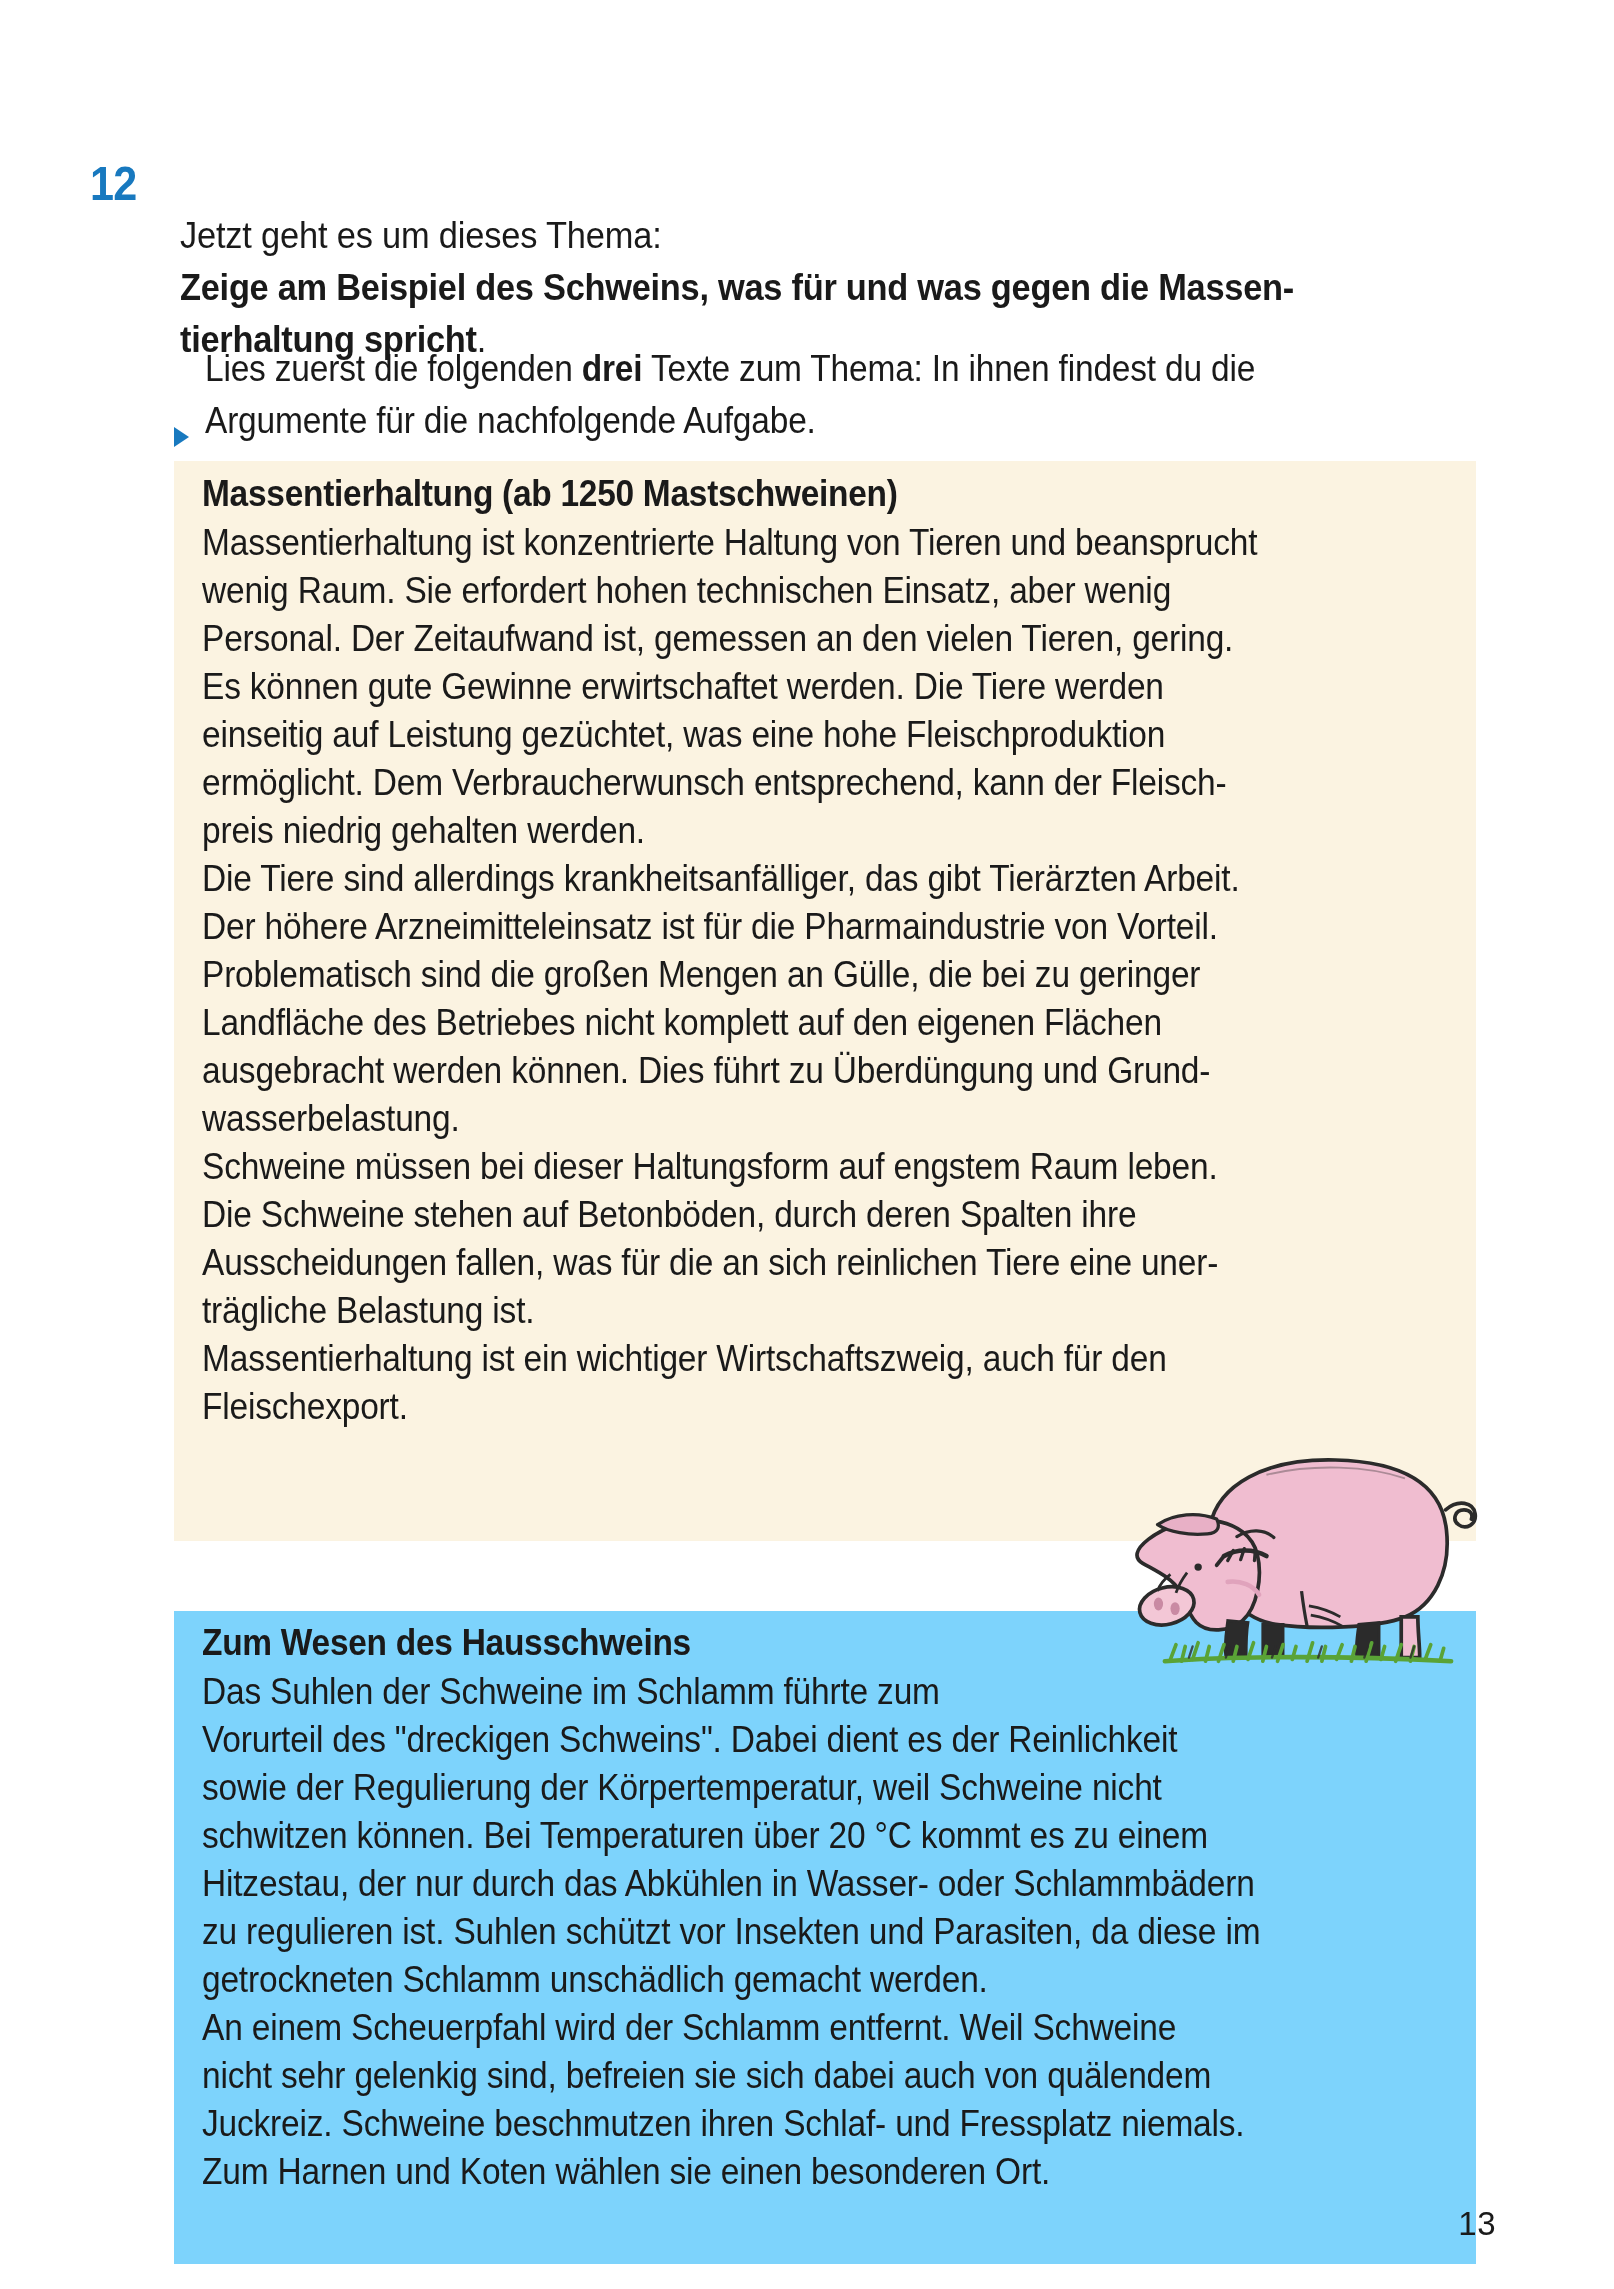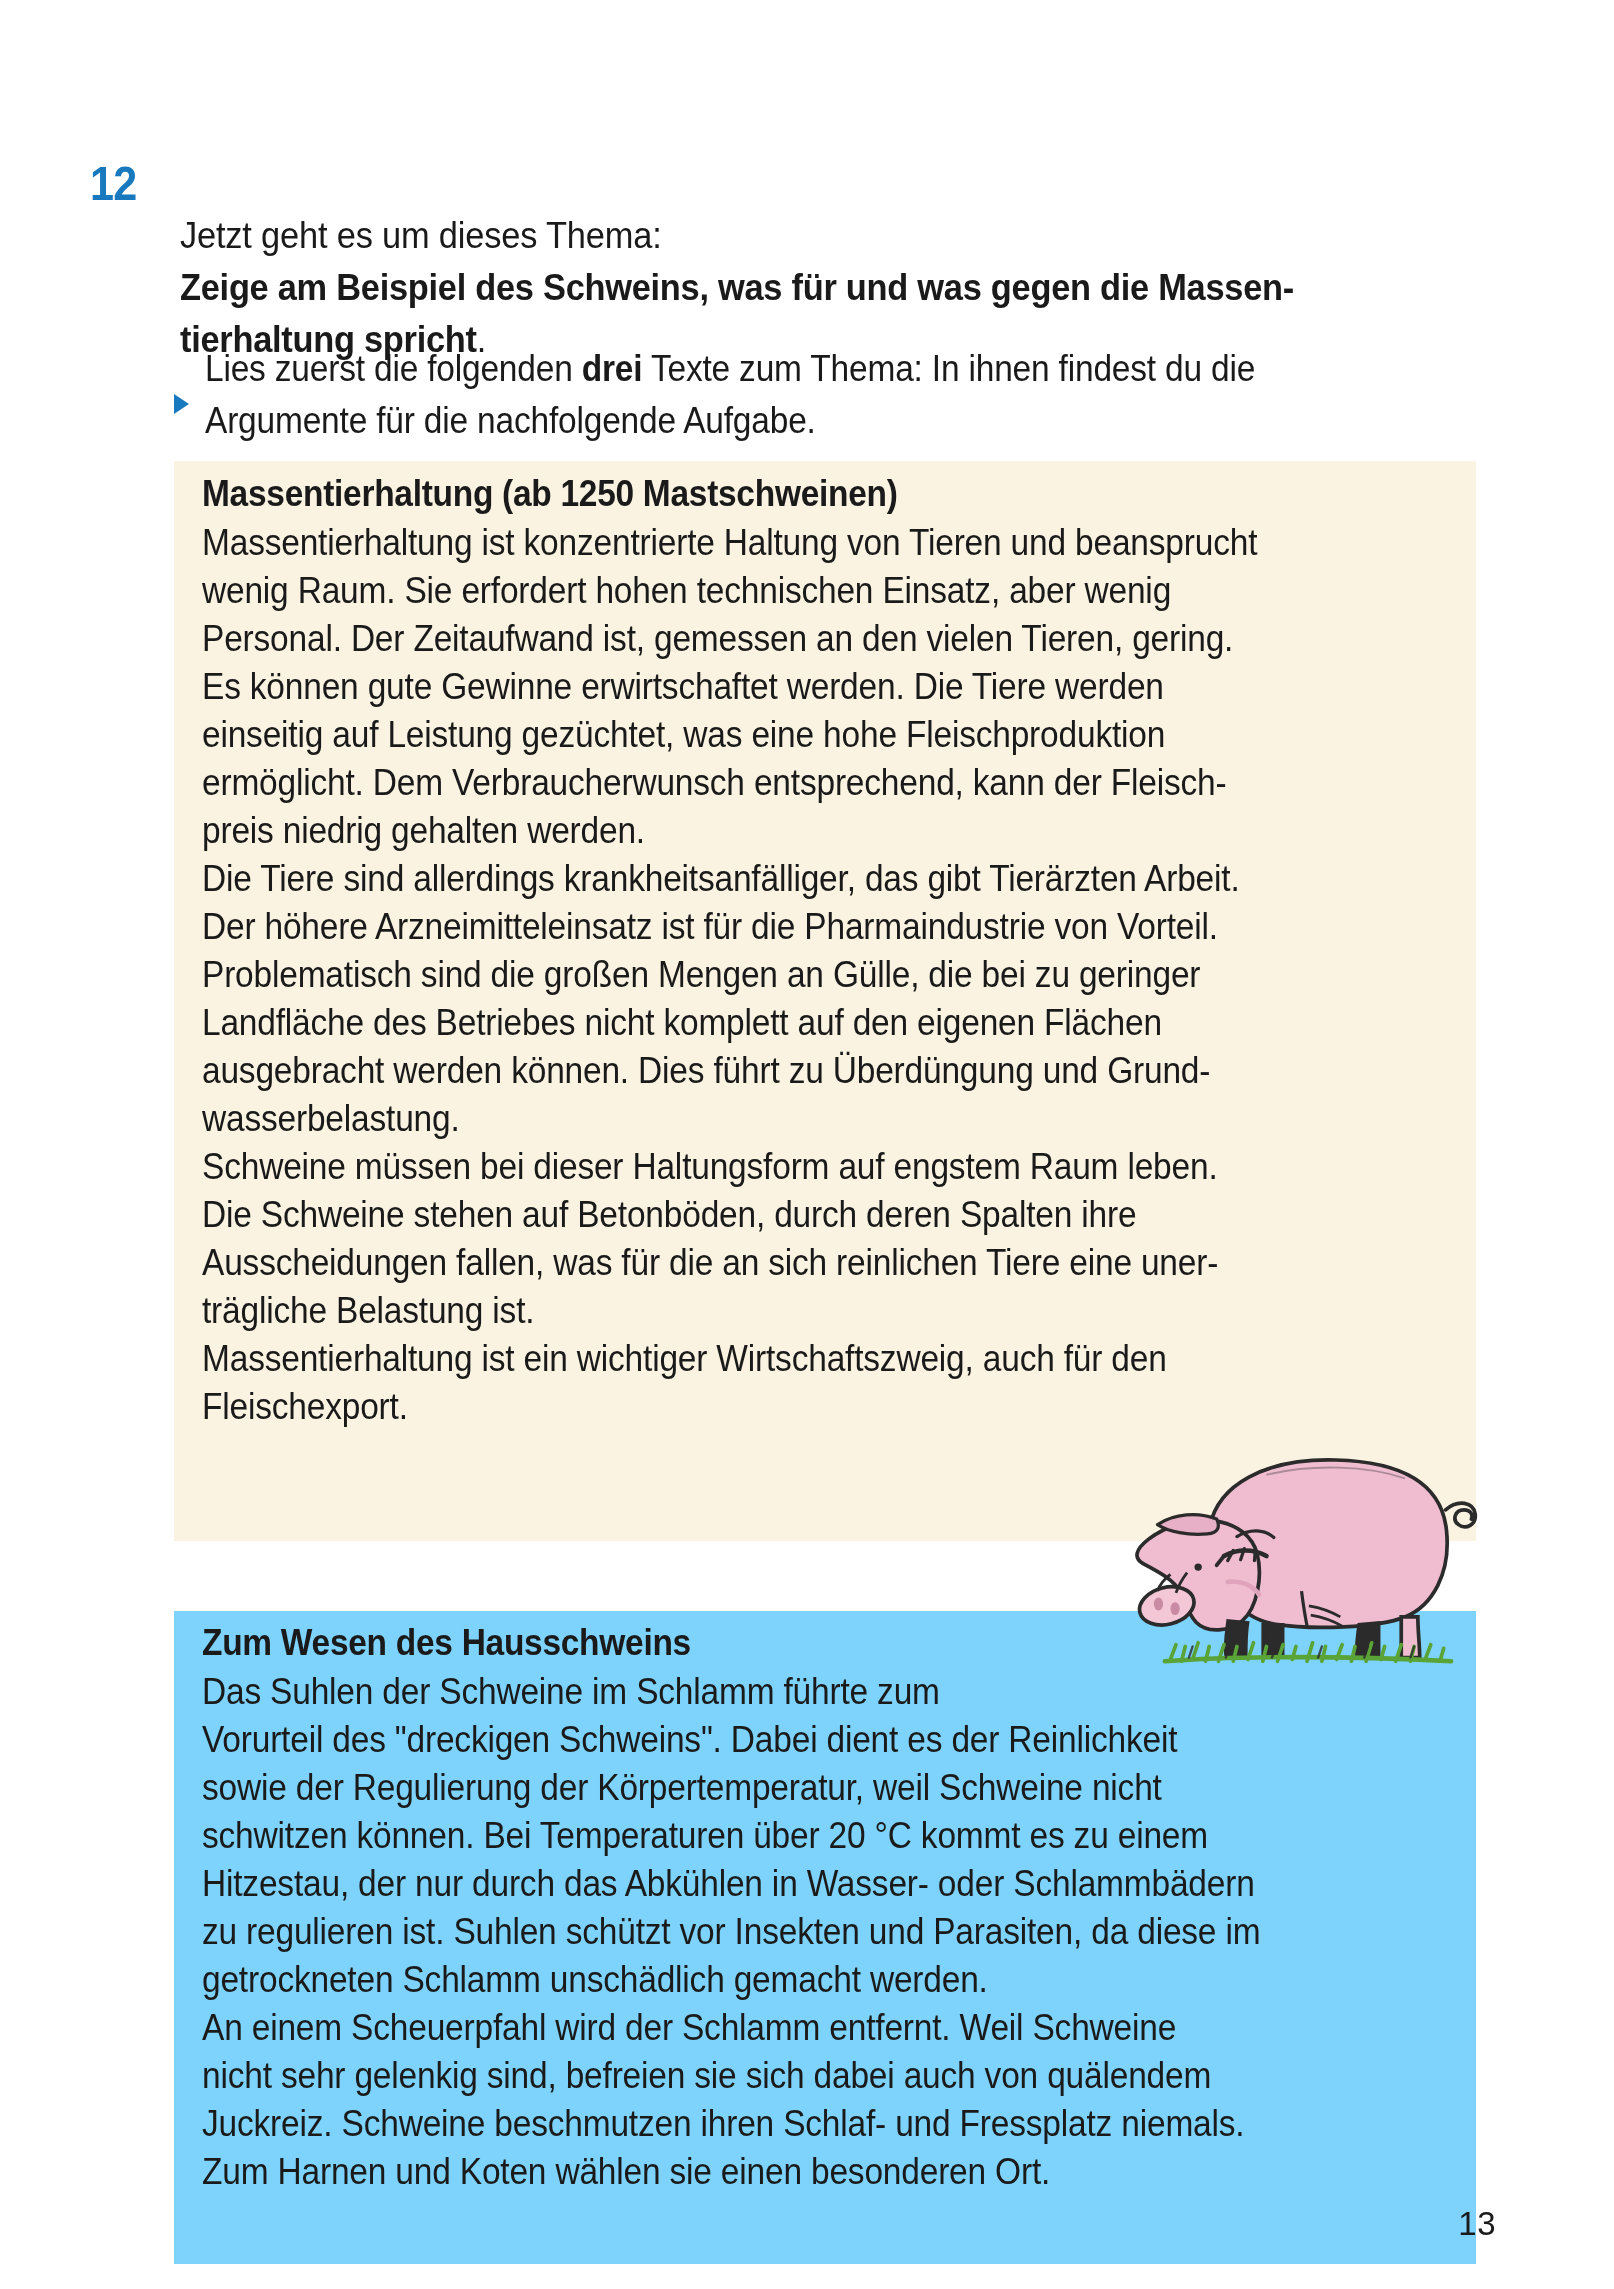--- a/index.html
+++ b/index.html
@@ -62,21 +62,21 @@
   }
   .task-statement .reg { font-weight: normal; }
 
   
   .bullet-row {
     position: absolute;
     left: 174px;
     top: 343px;
     width: 1311px;
     display: flex;
-    align-items: center;
+    align-items: flex-end;
   }
   .bullet-marker {
     width: 31px;
     flex: 0 0 31px;
     padding-top: 17.5px;
   }
   .bullet-marker .tri {
     display: block;
     width: 0;
     height: 0;

